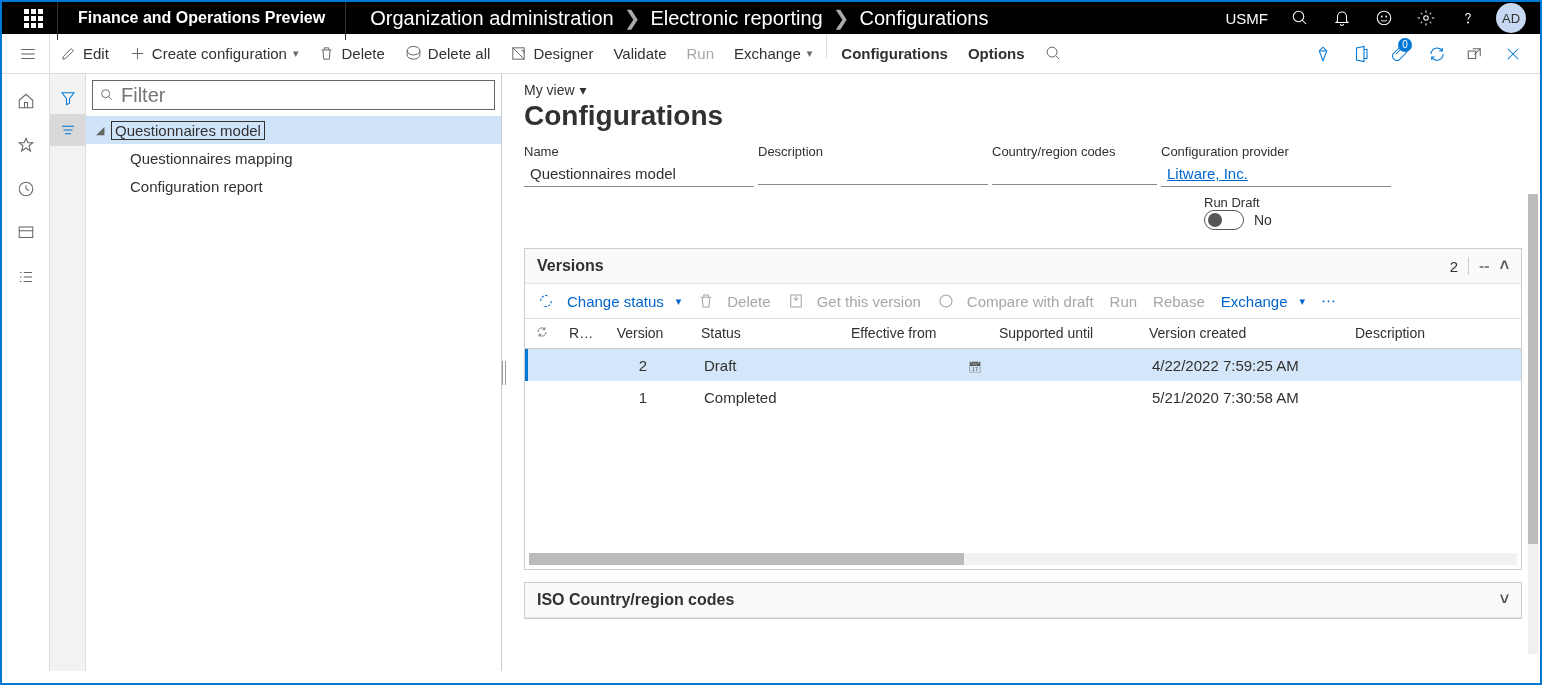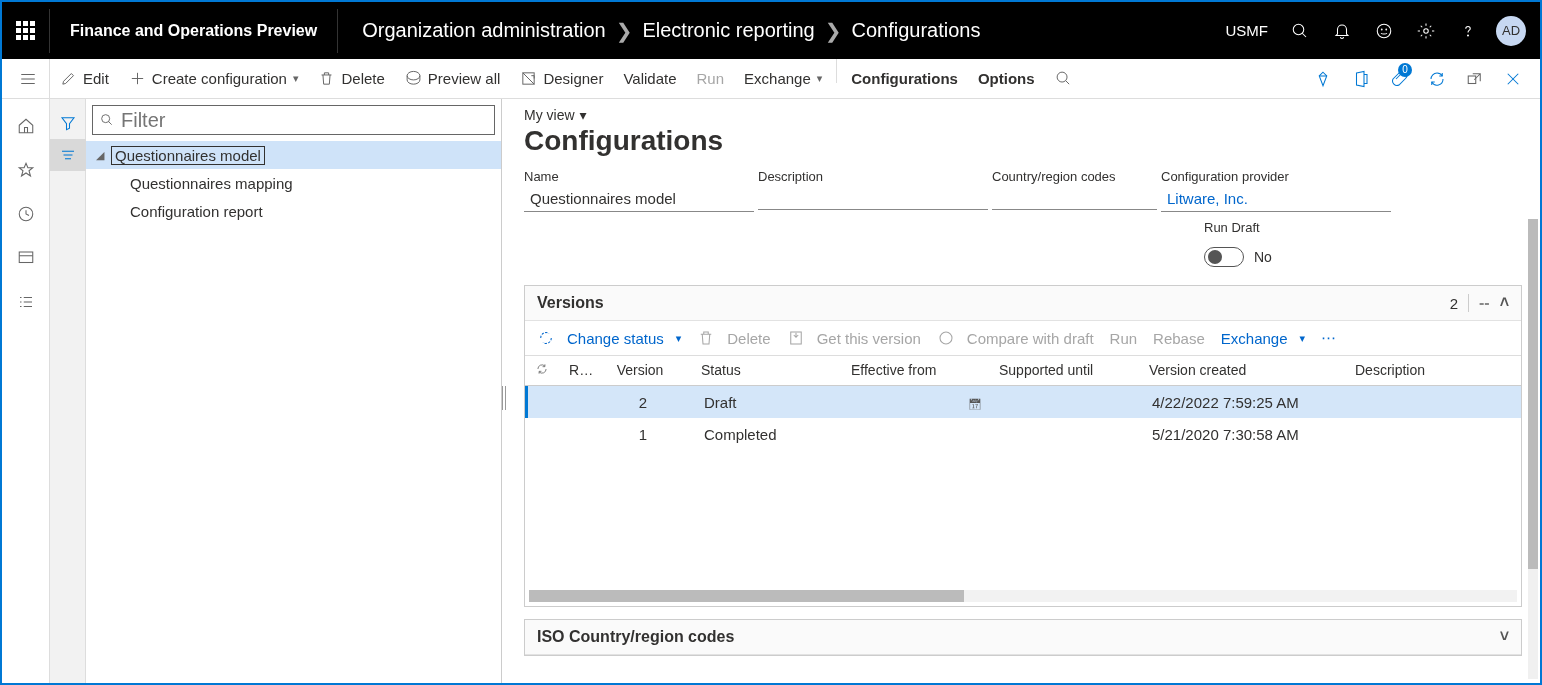--- a/index.html
+++ b/index.html
@@ -11,23 +11,24 @@
     width: 1542px;
     height: 685px;
     overflow: hidden;
     border: 2px solid #0078d4;
   }
 
   
   .topbar {
     background: #000;
     color: #fff;
-    height: 57px;
+    height: 32px;
     display: flex;
     align-items: center;
+    padding-left: 8px;
   }
   .topbar .waffle {
     width: 48px; height: 44px;
     display:flex; align-items:center; justify-content:center;
     border-right: 1px solid #333;
   }
   .waffle-grid {
     display:grid; grid-template-columns: repeat(3,5px); grid-template-rows: repeat(3,5px); gap:2px;
   }
   .waffle-grid span { background:#fff; width:5px; height:5px; }
@@ -154,22 +155,22 @@
 
   .form-row { display:flex; gap:4px; margin-bottom:14px; }
   .form-field { display:flex; flex-direction:column; gap:2px; }
   .form-field .lbl { font-size:13px; color:#323130; }
   .form-field .val {
     border-bottom:1px solid #888;
     padding:4px 6px 4px 6px;
     font-size:15px;
     min-height:24px;
   }
-  .form-field .val.link { color:#0066cc; }
-  .toggle-row { display:flex; flex-direction:column; gap:12px; }
+  .form-field .val.link { color:#0066cc;text-decoration:underline; }
+  .toggle-row { display:flex; flex-direction:column; gap:0; }
   .toggle {
     width:40px; height:20px; border-radius:10px; border:1px solid #555;
     position:relative; display:inline-block;
   }
   .toggle .knob {
     width:14px; height:14px; border-radius:50%; background:#555;
     position:absolute; left:3px; top:2px;
   }
   .toggle-line { display:flex; align-items:center; gap:10px; }
 
@@ -333,21 +334,21 @@
       <svg class="icosvg" viewBox="0 0 24 24">
           <path d="M5 7h14M9 7V4h6v3M7 7l1 13h8l1-13"></path>
         </svg>
       <span>Delete</span>
     </div>
     <div class="action">
       <svg class="icosvg" viewBox="0 0 24 24">
           <path d="M3 8a9 6 0 0018 0 9 6 0 00-18 0z"></path>
           <path d="M3 8v6a9 6 0 0018 0V8"></path>
         </svg>
-      <span>Preview all</span>
+      <span>Delete all</span>
     </div>
     <div class="action">
       <svg class="icosvg" viewBox="0 0 24 24">
           <rect x="4" y="4" width="16" height="16"></rect>
           <path d="M4 4l16 16M16 8h4v4"></path>
         </svg>
       <span>Designer</span>
     </div>
     <div class="action">
       <span>Validate</span>

